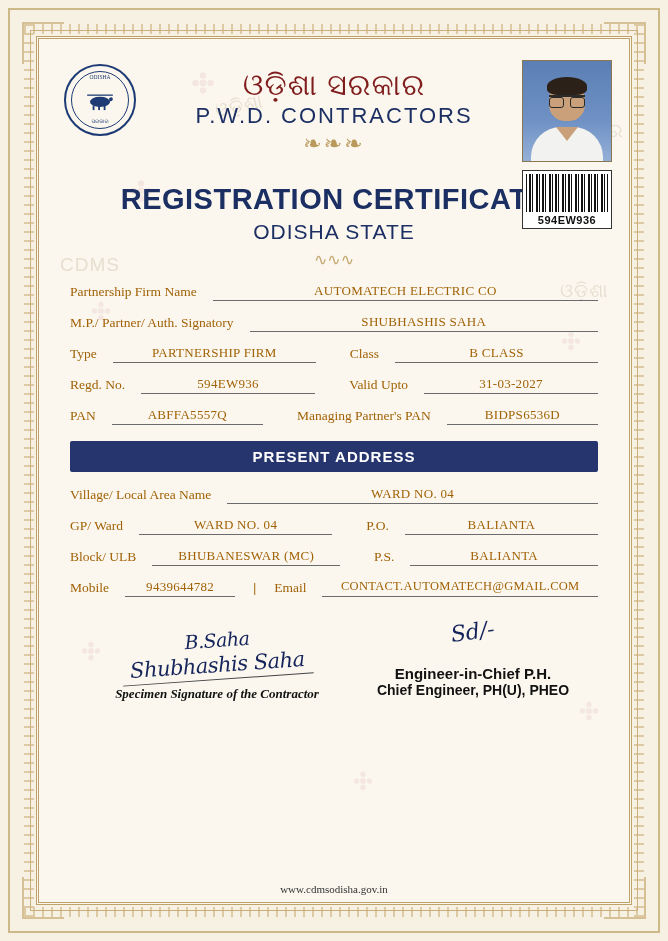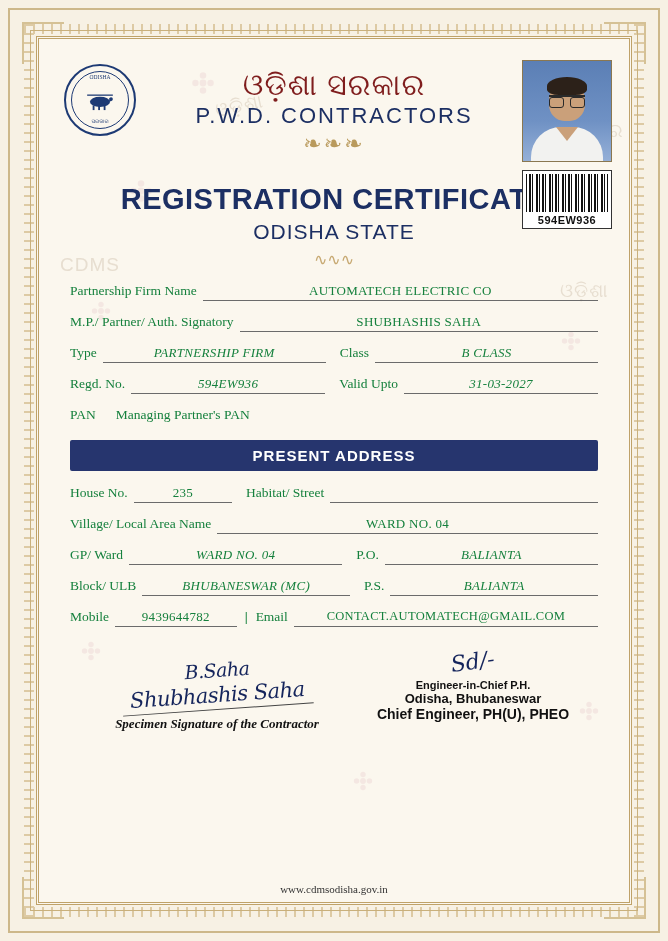--- a/index.html
+++ b/index.html
@@ -250,41 +250,42 @@
     font-size: 16px;
     margin-top: 6px;
   }
 
   
   .form {
     margin: 14px 28px 0 28px;
   }
   .row {
     display: flex;
-    align-items: flex-start;
+    align-items: center;
     margin-bottom: 13px;
     font-size: 13.5px;
-    color: #15803d;
+    color: #a16207;
+    gap: 10px;
   }
   .lbl {
     white-space: nowrap;
     padding-right: 6px;
     padding-bottom: 1px;
   }
   .val {
     flex: 1;
     border-bottom: 1px solid #6b6b6b;
     text-align: center;
     padding-bottom: 1px;
     font-size: 13px;
     letter-spacing: .3px;
     min-height: 16px;
   }
   .val.small { font-size: 12.5px; }
-  .grow2 { flex: 2; font-style: italic; }
+  .grow2 { flex: 2; }
   .grow3 { flex: 3; }
   .gap { width: 14px; }
   .pipe { padding: 0 8px 1px; font-weight: bold; }
 
   .address-bar {
     margin: 16px 28px 14px;
     background: #26356e;
     color: #ffffff;
     text-align: center;
     font-family: "Liberation Sans", sans-serif;
@@ -341,21 +342,21 @@
     color: #15255c;
     font-size: 22px;
     transform: rotate(-8deg);
     height: 30px;
   }
   .sig-right .l1, .sig-right .l2, .sig-right .l3 {
     font-family: "Liberation Sans", sans-serif;
     font-weight: bold;
     color: #111;
   }
-  .sig-right .l1 { font-size: 11px; margin-top: 0; }
+  .sig-right .l1 { font-size: 15px; margin-top: 16px; }
   .sig-right .l2 { font-size: 13px; }
   .sig-right .l3 { font-size: 14px; }
 
   .site {
     position: absolute;
     left: 0; right: 0; bottom: 4px;
     text-align: center;
     font-size: 11px;
     color: #333;
   }
@@ -520,36 +521,31 @@
       <div class="row">
         <span class="lbl">Regd. No.</span>
         <span class="val grow2">594EW936</span>
         <span class="gap"></span>
         <span class="lbl">Valid Upto</span>
         <span class="val grow2">31-03-2027</span>
       </div>
 
       <div class="row">
         <span class="lbl">PAN</span>
+        <span class="val">ABFFA5557Q</span>
         <span class="gap"></span>
         <span class="lbl">Managing Partner's PAN</span>
+        <span class="val">BIDPS6536D</span>
       </div>
     </div>
 
     <div class="address-bar">PRESENT ADDRESS</div>
 
     <div class="form">
 
-      <div class="row">
-        <span class="lbl">House No.</span>
-        <span class="val" style="flex:1.1">235</span>
-        <span class="gap"></span>
-        <span class="lbl">Habitat/ Street</span>
-        <span class="val grow3"></span>
-      </div>
 
       <div class="row">
         <span class="lbl">Village/ Local Area Name</span>
         <span class="val">WARD NO. 04</span>
       </div>
 
       <div class="row">
         <span class="lbl">GP/ Ward</span>
         <span class="val grow2">WARD NO. 04</span>
         <span class="gap"></span>
@@ -579,20 +575,19 @@
 
       <div class="sig-left">
         <div class="sig-script">B.Saha</div>
         <div><span class="sig-script s2">Shubhashis Saha</span></div>
         <div class="sig-caption">Specimen Signature of the Contractor</div>
       </div>
 
       <div class="sig-right">
         <div class="sig-mark">Sd/-</div>
         <div class="l1">Engineer-in-Chief P.H.</div>
-        <div class="l2">Odisha, Bhubaneswar</div>
         <div class="l3">Chief Engineer, PH(U), PHEO</div>
       </div>
     </div>
 
     <div class="site">www.cdmsodisha.gov.in</div>
   </div>
 </div>
 
 </body></html>

